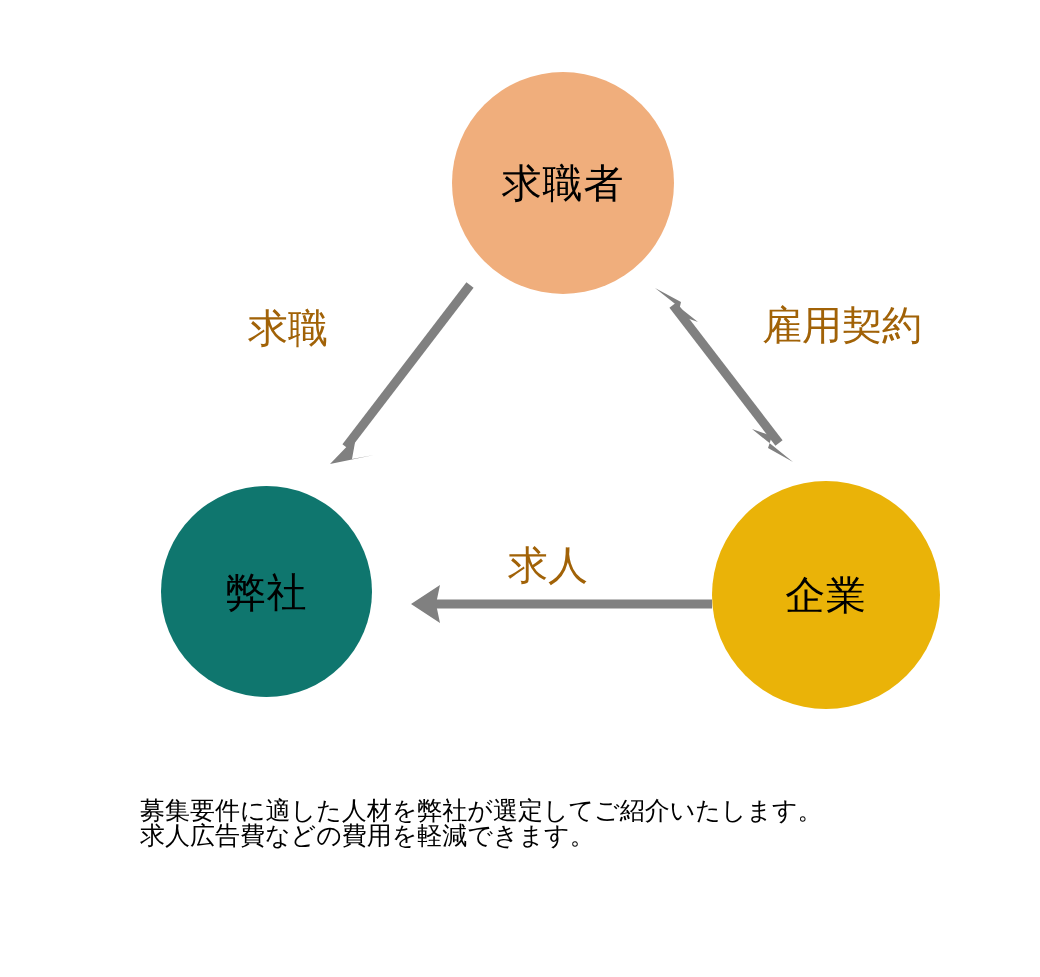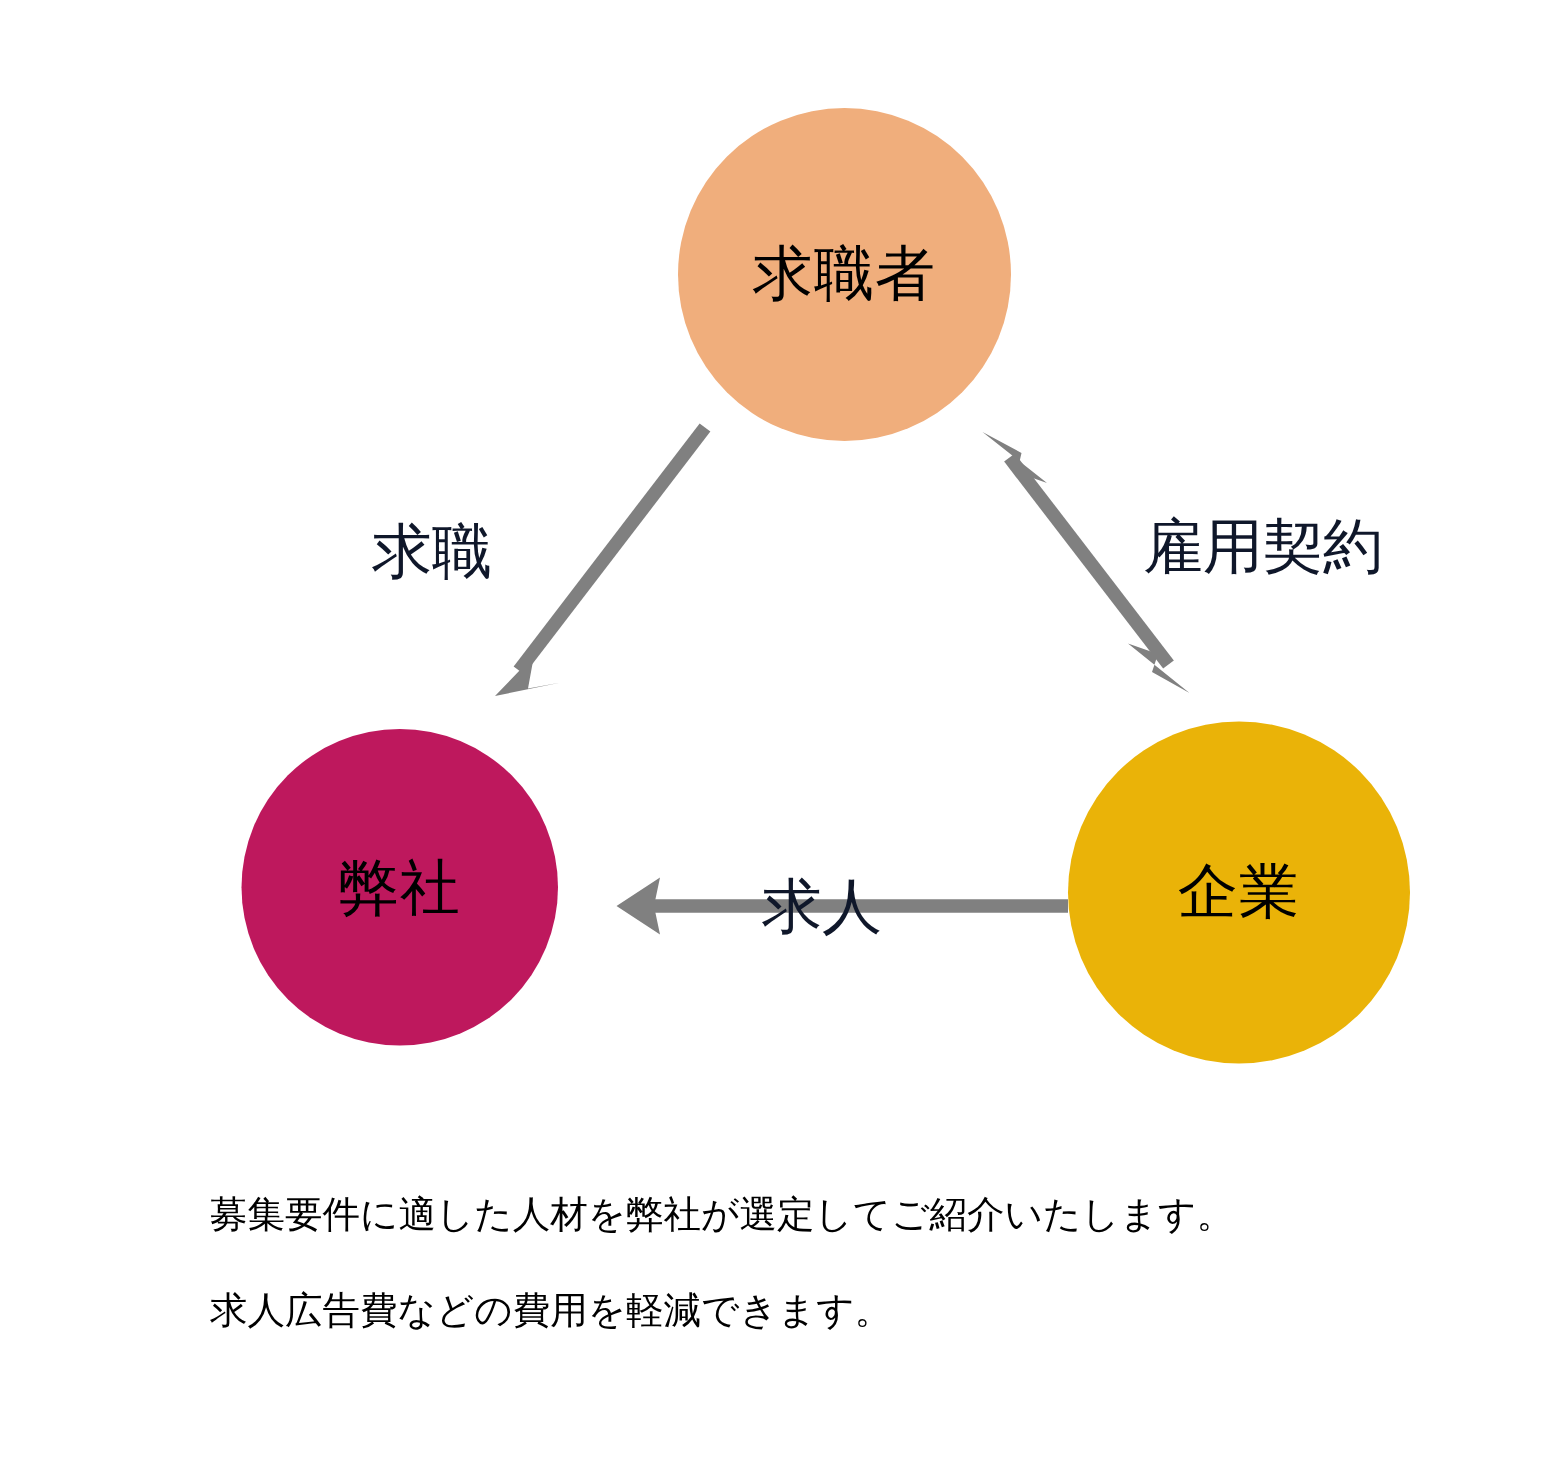--- a/index.html
+++ b/index.html
@@ -49,21 +49,21 @@
     top: 72px;
     width: 222px;
     height: 222px;
     background: #f0ae7c;
   }
   #node-ourcompany {
     left: 161px;
     top: 486px;
     width: 211px;
     height: 211px;
-    background: #be185d;
+    background: #0f766e;
   }
   #node-enterprise {
     left: 712px;
     top: 481px;
     width: 228px;
     height: 228px;
     background: #eab308;
   }
 
   
@@ -75,41 +75,40 @@
     height: 977px;
     pointer-events: none;
   }
 
   
   .edge-label {
     position: absolute;
     font-size: 40px;
     line-height: 1;
     white-space: nowrap;
-    color: #0f172a;
-    margin-top: 40px;
+    color: #a16207;
   }
   #edge-label-seeking   { left: 248px; top: 308px; }
   #edge-label-contract  { left: 762px; top: 305px; }
   #edge-label-joboffer  { left: 508px; top: 545px; text-align: center; }
 
   
   #caption-block {
     position: absolute;
     left: 140px;
     top: 798px;
     width: 840px;
   }
   .caption-line {
     font-size: 25px;
     line-height: 1;
     color: #000000;
     white-space: nowrap;
   }
-  #caption-line-1 { margin-bottom: 39px; }
+  #caption-line-1 { }
 </style>
 </head>
 <body>
 
 <div id="diagram-stage">
 
   <svg id="arrow-layer" width="1040" height="977" viewBox="0 0 1040 977" xmlns="http://www.w3.org/2000/svg">
 
     <g>
       <line x1="470" y1="285" x2="346" y2="447" stroke="#808080" stroke-width="9" stroke-linecap="butt"></line>

